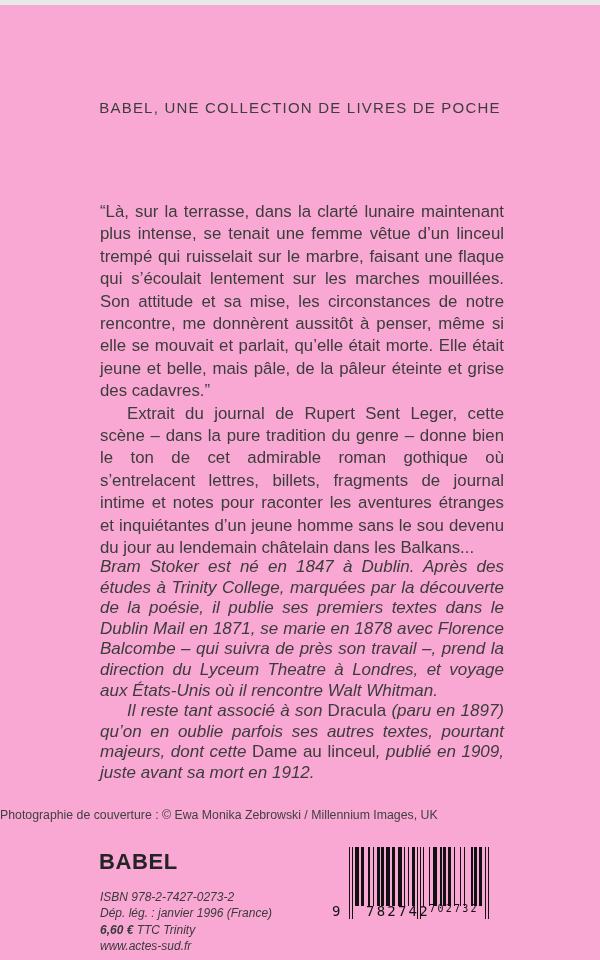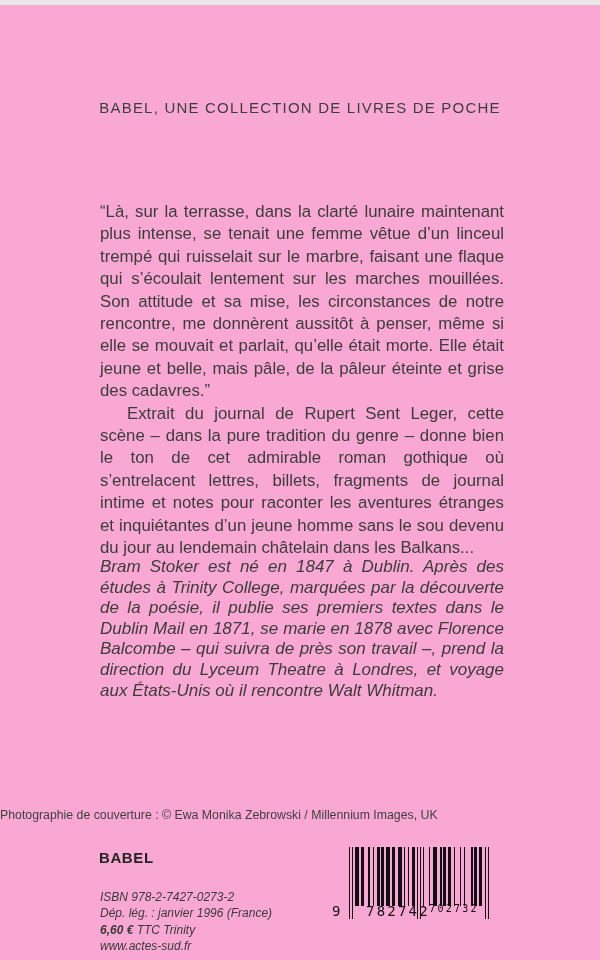--- a/index.html
+++ b/index.html
@@ -44,21 +44,21 @@
   .bio p.indented{text-indent:27px;}
   .roman{font-style:normal;}
   .photo-credit{
     position:absolute;top:803px;left:0;width:100%;
     text-align:left;
     font-size:12.3px;
     color:#404040;
   }
   .babel-logo{
     position:absolute;top:844px;left:99px;
-    font-size:15px;font-weight:bold;letter-spacing:0.6px;
+    font-size:22px;font-weight:bold;letter-spacing:0.6px;
     color:#242424;
   }
   .colophon{
     position:absolute;top:884px;left:100px;width:230px;
     font-style:italic;
     font-size:12px;line-height:16.4px;
     color:#3a3a3a;
   }
   .colophon .line{white-space:nowrap;}
   .price-bold{font-weight:bold;}
@@ -97,20 +97,21 @@
   <div class="collection-header">BABEL, UNE COLLECTION DE LIVRES DE POCHE</div>
 
 
   <div class="synopsis">
     <p>“Là, sur la terrasse, dans la clarté lunaire maintenant plus intense, se tenait une femme vêtue d’un linceul trempé qui ruisselait sur le marbre, faisant une flaque qui s’écoulait lentement sur les marches mouillées. Son attitude et sa mise, les circonstances de notre rencontre, me donnèrent aussitôt à penser, même si elle se mouvait et parlait, qu’elle était morte. Elle était jeune et belle, mais pâle, de la pâleur éteinte et grise des cadavres.”</p>
     <p class="indented">Extrait du journal de Rupert Sent Leger, cette scène – dans la pure tradition du genre – donne bien le ton de cet admirable roman gothique où s’entrelacent lettres, billets, fragments de journal intime et notes pour raconter les aventures étranges et inquiétantes d’un jeune homme sans le sou devenu du jour au lendemain châtelain dans les Balkans...</p>
   </div>
 
   <div class="bio">
     <p>Bram Stoker est né en 1847 à Dublin. Après des études à Trinity College, marquées par la découverte de la poésie, il publie ses premiers textes dans le Dublin Mail en 1871, se marie en 1878 avec Florence Balcombe – qui suivra de près son travail –, prend la direction du Lyceum Theatre à Londres, et voyage aux États-Unis où il rencontre Walt Whitman.</p>
+    <p class="indented"><span>Il reste tant associé à son </span><span class="roman">Dracula</span><span> (paru en 1897) qu’on en oublie parfois ses autres textes, pourtant majeurs, dont cette </span><span class="roman">Dame au linceul</span><span>, publié en 1909, juste avant sa mort en 1912.</span></p>
   </div>
 
   <div class="photo-credit">Photographie de couverture : © Ewa Monika Zebrowski / Millennium Images, UK</div>
 
   <div class="babel-logo">BABEL</div>
 
   <div class="colophon">
     <div class="line">ISBN 978-2-7427-0273-2</div>
     <div class="line">Dép. lég. : janvier 1996 (France)</div>
     <div class="line"><span class="price-bold">6,60 €</span><span> TTC Trinity</span></div>

